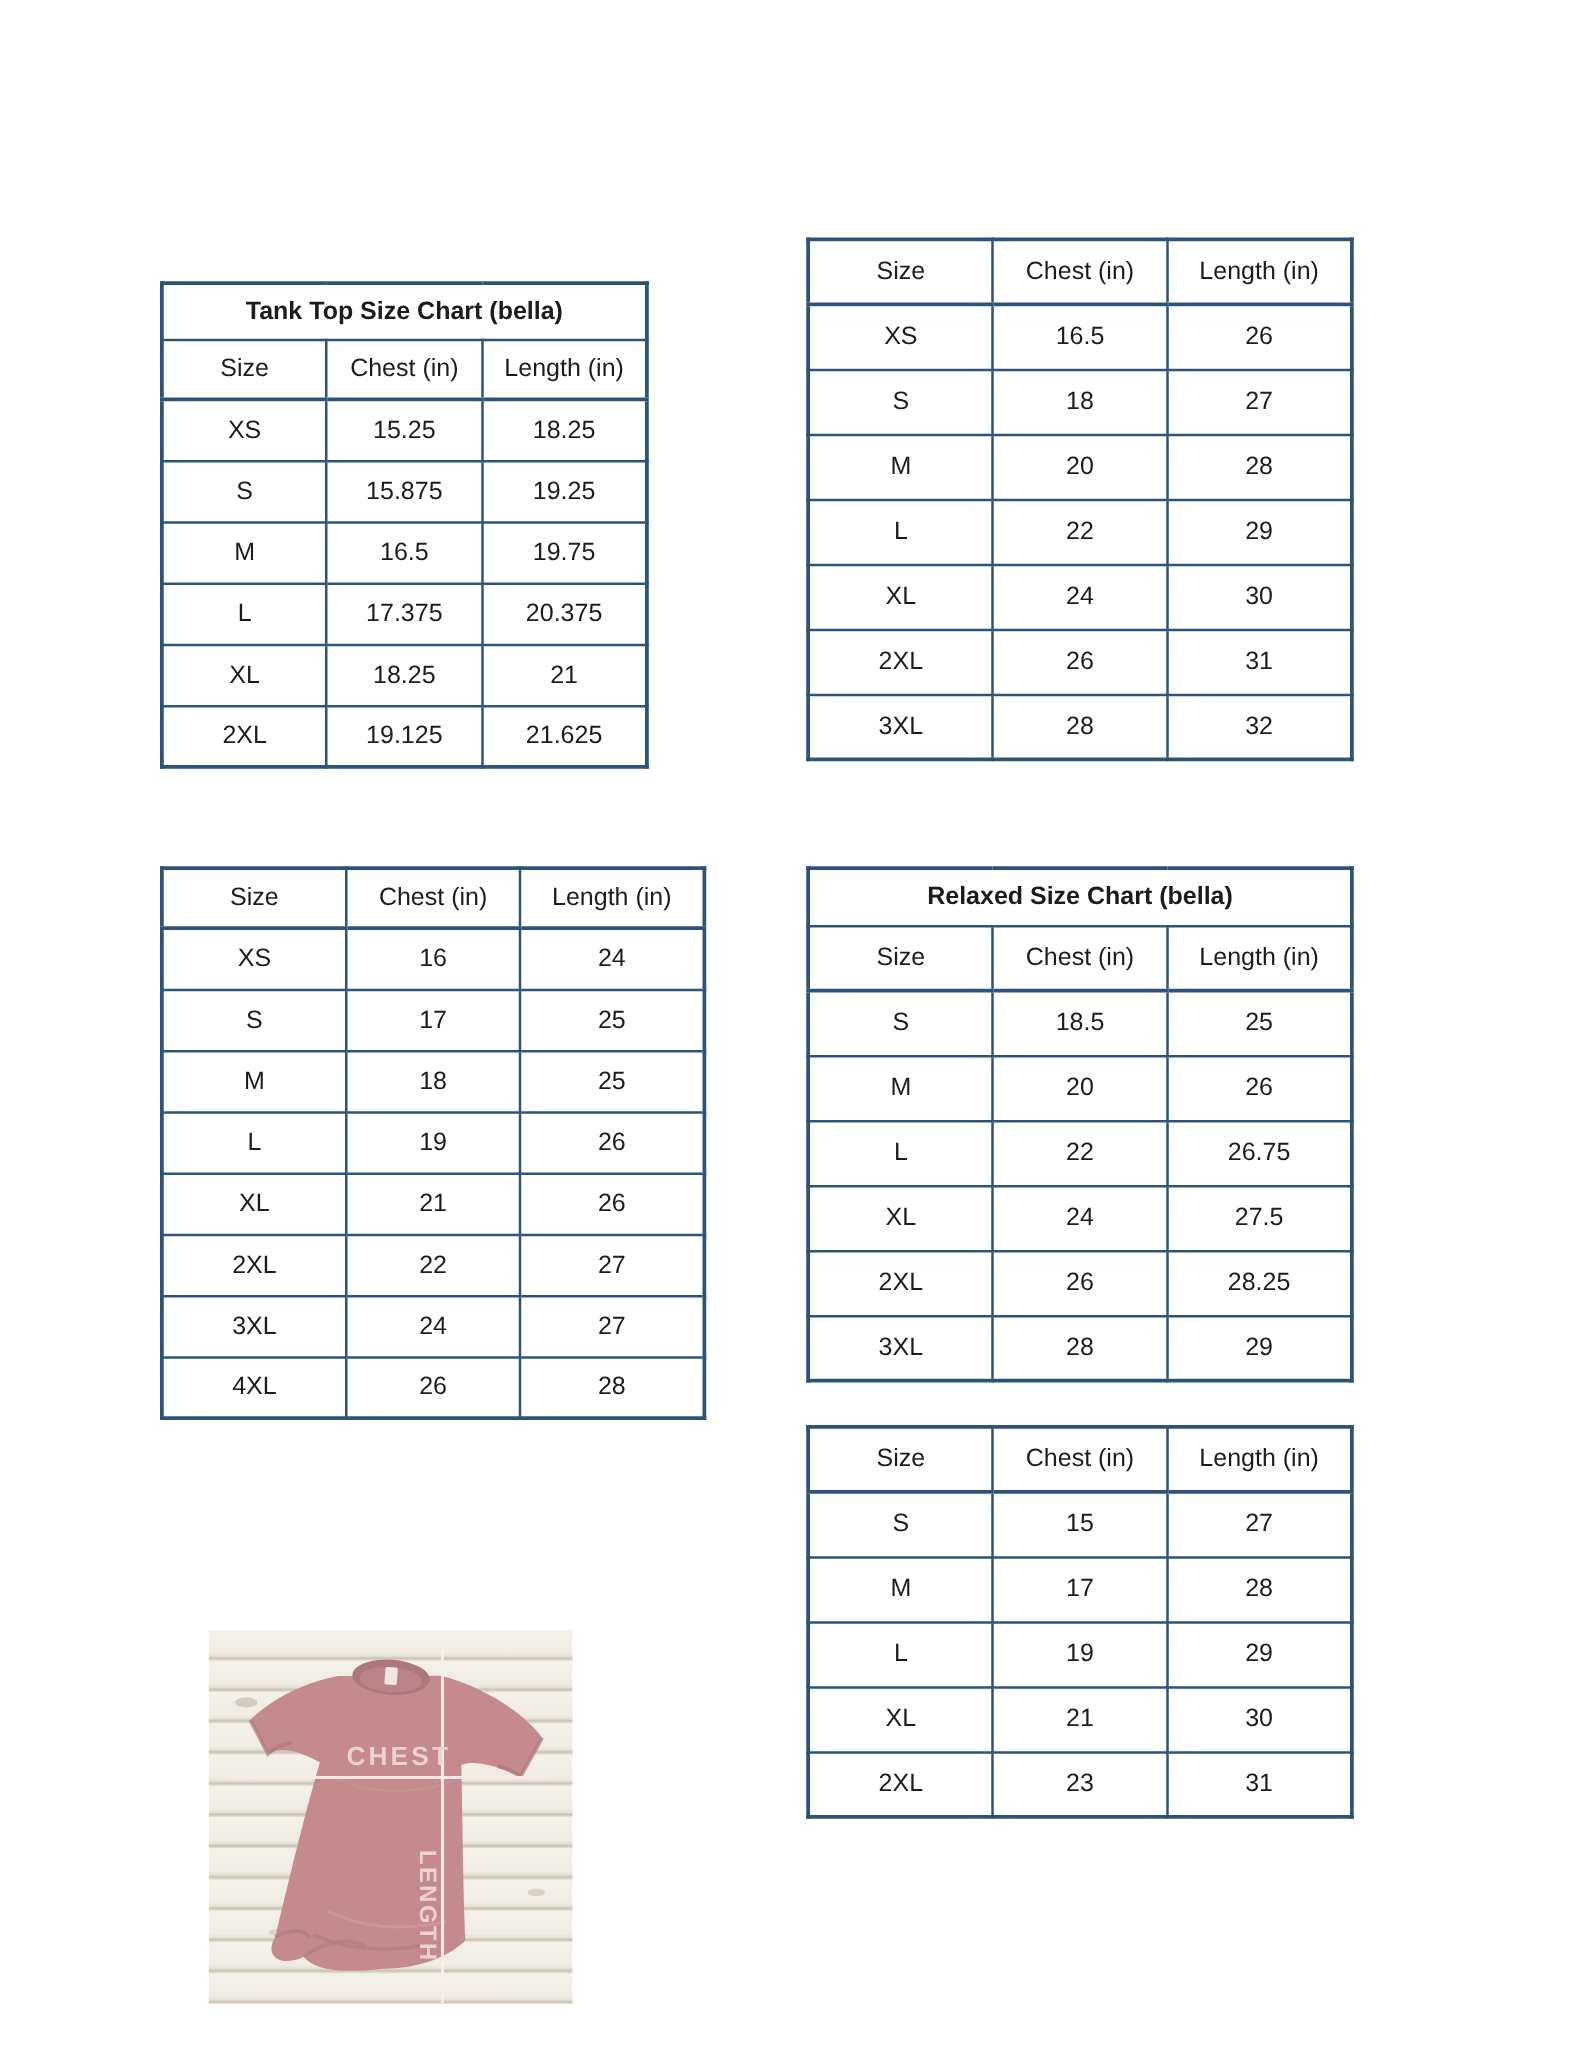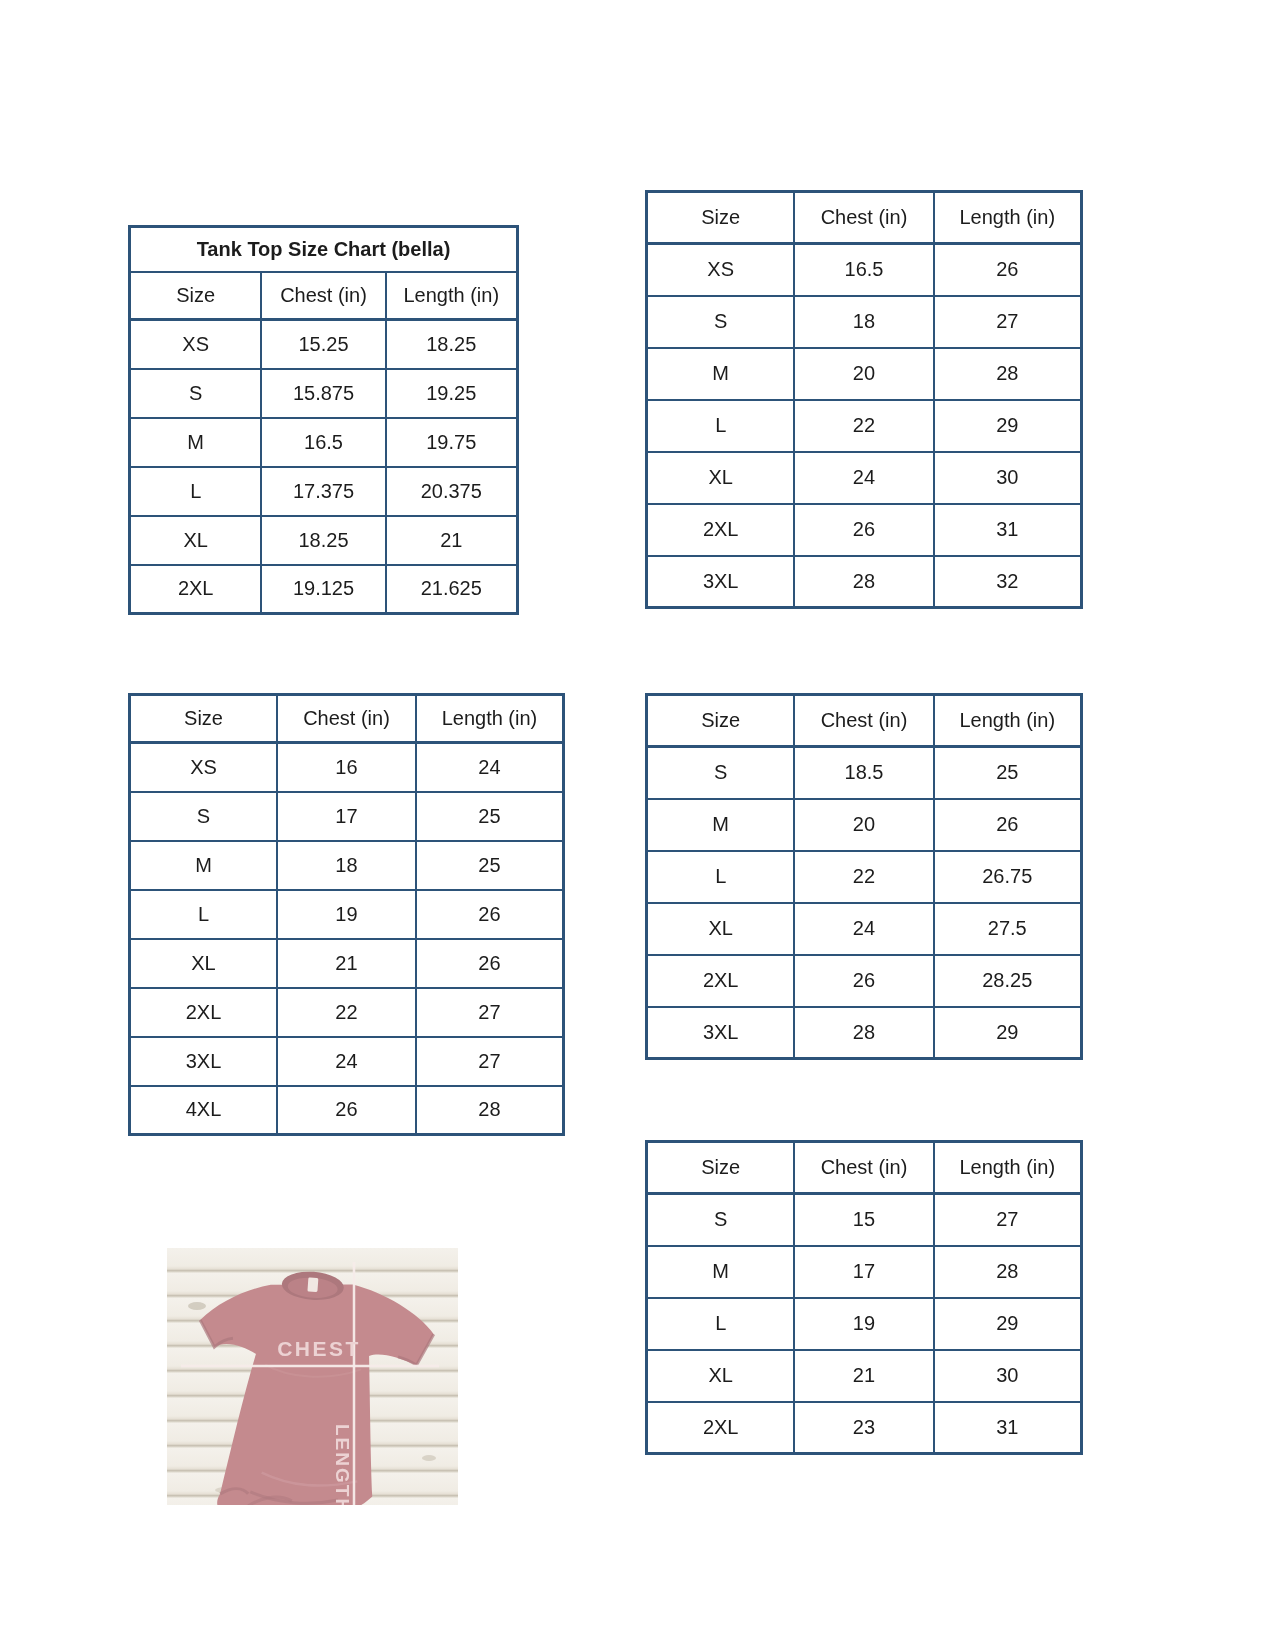--- a/index.html
+++ b/index.html
@@ -33,21 +33,21 @@
   .col-left  .title-cell { height:45px; }
   .col-left  .cols th    { height:48px; }
   .col-left  td          { height:49px; }
 
   .col-right .title-cell { height:46px; }
   .col-right .cols th    { height:52px; }
   .col-right td          { height:52px; }
 
   
   .shirt-photo {
-    position:absolute; left:167px; top:1248px; width:291px; height:257px;
+    position:absolute; left:167px; top:1304px; width:291px; height:299px;
     background:
       repeating-linear-gradient(180deg,
         #f4f1eb 0px, #f0ece4 18px, #e6e0d5 21px,
         #c9c2b4 22.5px, #ddd8cc 24px, #f4f1eb 25px);
     overflow:hidden;
   }
   .shirt-photo svg { position:absolute; inset:0; display:block; }
 </style>
 </head>
 <body>
@@ -220,20 +220,23 @@
   </section>
 
   <section class="size-table col-right" id="table-relaxed">
     <table>
       <colgroup>
           <col style="width:34%">
           <col style="width:32%">
           <col style="width:34%">
         </colgroup>
       <thead>
+        <tr>
+            <th colspan="3" class="title-cell">Relaxed Size Chart (bella)</th>
+          </tr>
         <tr class="cols">
           <th>Size</th>
           <th>Chest (in)</th>
           <th>Length (in)</th>
         </tr>
       </thead>
       <tbody>
           <tr>
             <td>S</td>
             <td>18.5</td>

